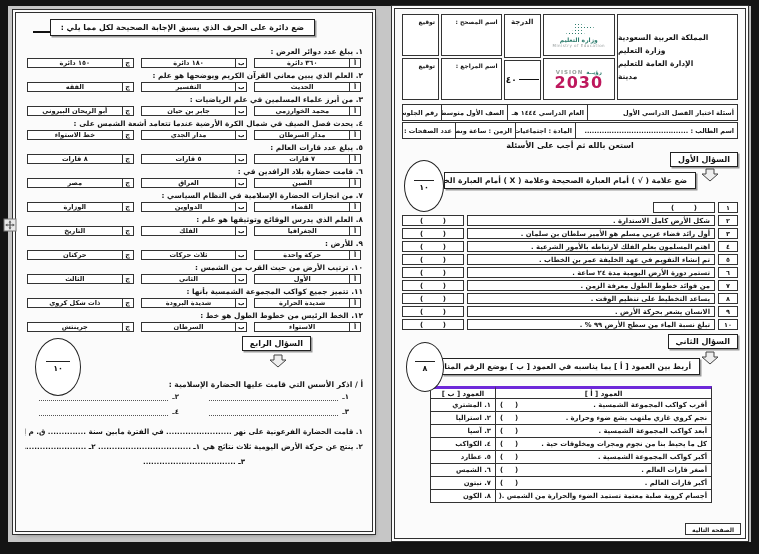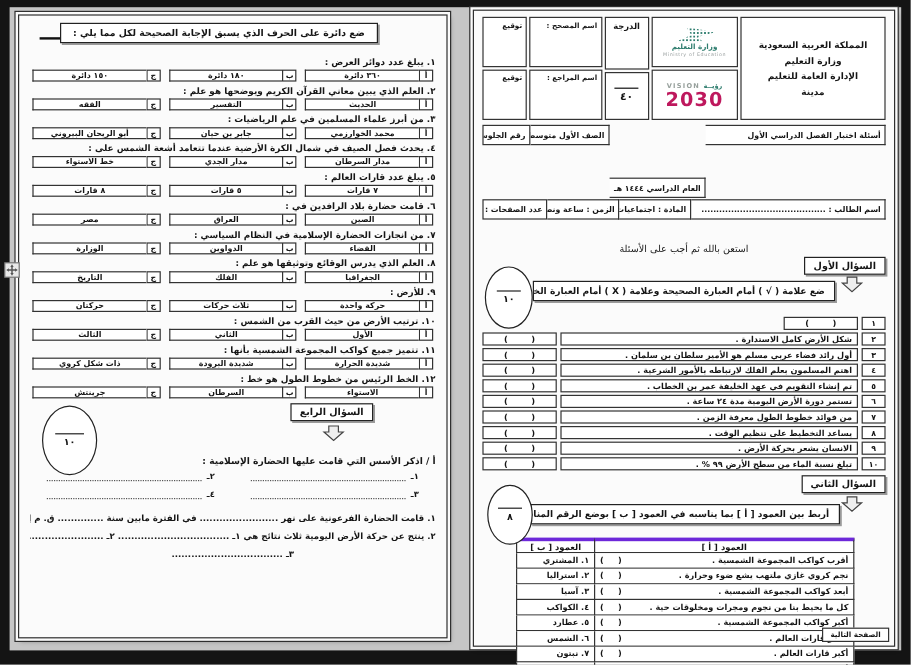--- a/index.html
+++ b/index.html
@@ -15,55 +15,55 @@
     direction: rtl;
   }
   #left-page  { left: 7px;  top: 6px; width: 358px; height: 520px; padding: 6px 9px; }
   #right-page { left: 386px; top: 2px; width: 352px; height: 531px; padding: 5px 7px; }
 
   
   .r-header { display: flex; gap: 2px; height: 86px; }
   .hbox { border: 1px solid #333; background: #fff; overflow: hidden; }
   .col { display: flex; flex-direction: column; gap: 2px; }
   .col .hbox { flex: 1; }
-  .ministry { width: 124px; display: flex; flex-direction: column; justify-content: center; align-items: center; gap: 2px; }
+  .ministry { width: 124px; display: flex; flex-direction: column; justify-content: center; align-items: flex-end; gap: 2px; }
   .ministry div { font-size: 7.5px; font-weight: bold; line-height: 11px; white-space: nowrap; }
   .logos { width: 74px; }
   .moe-box { display: flex; flex-direction: column; align-items: center; justify-content: center; }
   .moe-swoosh { width: 34px; height: 13px;
     background-image: radial-gradient(#2e7d6e 0.7px, rgba(0,0,0,0) 0.9px);
     background-size: 3px 3px;
     clip-path: polygon(0 100%, 42% 52%, 30% 0, 100% 34%, 58% 64%, 72% 100%); }
   .moe-title { font-size: 6px; font-weight: bold; color: #2e7d6e; line-height: 7px; }
   .moe-sub { font-size: 4px; color: #9aa0a0; letter-spacing: .5px; direction: ltr; }
   .vision-box { display: flex; flex-direction: column; align-items: center; justify-content: center; direction: ltr; }
   .vision-top { font-size: 5.5px; color: #97a09c; letter-spacing: 1px; font-weight: bold; }
   .vision-top .ar { color: #2e7d6e; }
   .vision-year { font-size: 16px; font-weight: bold; color: #be185d; letter-spacing: 1px; line-height: 15px; }
   .gradecol { width: 38px; }
   .grade-label-box { display: flex; align-items: flex-start; justify-content: center; font-size: 7px; font-weight: bold; padding-top: 3px; }
-  .grade-total-box { display: flex; flex-direction: column; align-items: center; justify-content: center; gap: 2px; }
+  .grade-total-box { display: flex; flex-direction: row; align-items: center; justify-content: center; gap: 2px; }
   .grade-line { width: 20px; border-top: 1.5px solid #111; }
   .grade-num { font-size: 9px; font-weight: bold; }
   .namecol { width: 62px; }
   .namebox { font-size: 6px; font-weight: bold; padding: 3px 3px; }
   .sigcol { width: 38px; }
   .sigbox { font-size: 6px; font-weight: bold; padding: 3px 3px; }
   .r-header, .info-row { direction: rtl; }
 
   
   .info-row { display: flex; margin-top: 4px; }
   .info-cell { border: 1px solid #333; border-left: none; height: 17px; font-size: 6.5px; font-weight: bold;
     display: flex; align-items: center; padding: 0 3px; white-space: nowrap; overflow: hidden; background: #fff; }
   .info-cell:last-child { border-left: 1px solid #333; }
-  .r1c0 { width: 150px; } .r1c1 { width: 80px; margin-top: 44px; } .r1c2 { width: 66px; } .r1c3 { width: 40px; }
+  .r1c0 { width: 150px; } .r1c1 { width: 80px; } .r1c2 { width: 66px; } .r1c3 { width: 40px; }
   .r2c0 { width: 162px; } .r2c1 { width: 60px; } .r2c2 { width: 60px; } .r2c3 { width: 54px; }
   .info-row + .info-row { margin-top: 1px; }
 
-  .basmala { text-align: center; font-size: 8px; font-weight: normal; margin: 20px 0 2px; }
+  .basmala { text-align: center; font-size: 8px; font-weight: bold; margin: 2px 0 2px; }
 
   
   .qhead { position: relative; height: 48px; }
   .qlabel { position: absolute; top: 0; border: 1.2px solid #222; background: #fff; font-size: 8px; font-weight: bold;
     padding: 2px 7px; box-shadow: 1.5px 1.5px 0 #9a9a9a; white-space: nowrap; }
   .qchev { position: absolute; }
   .qbanner { position: absolute; border: 1.4px solid #222; background: #fff; font-size: 7.6px; font-weight: bold;
     padding: 3px 8px; box-shadow: 1.5px 1.5px 0 #9a9a9a; white-space: nowrap; overflow: hidden; }
   .score-circle { position: absolute; border: 1.6px solid #222; border-radius: 50%; background: #fff;
     display: flex; flex-direction: column; align-items: center; justify-content: center; gap: 2px; z-index: 3; }

